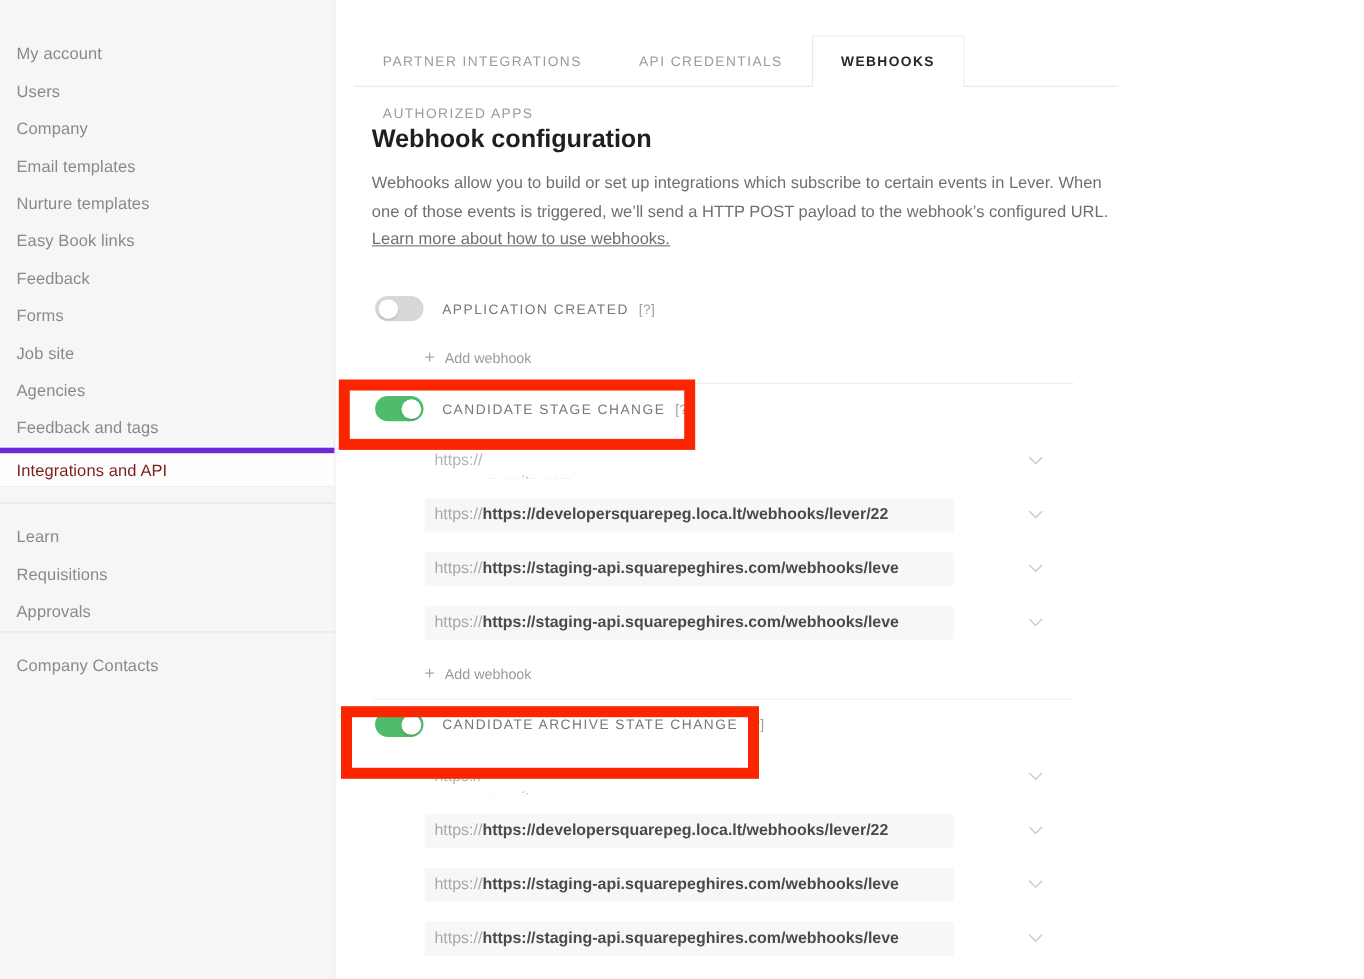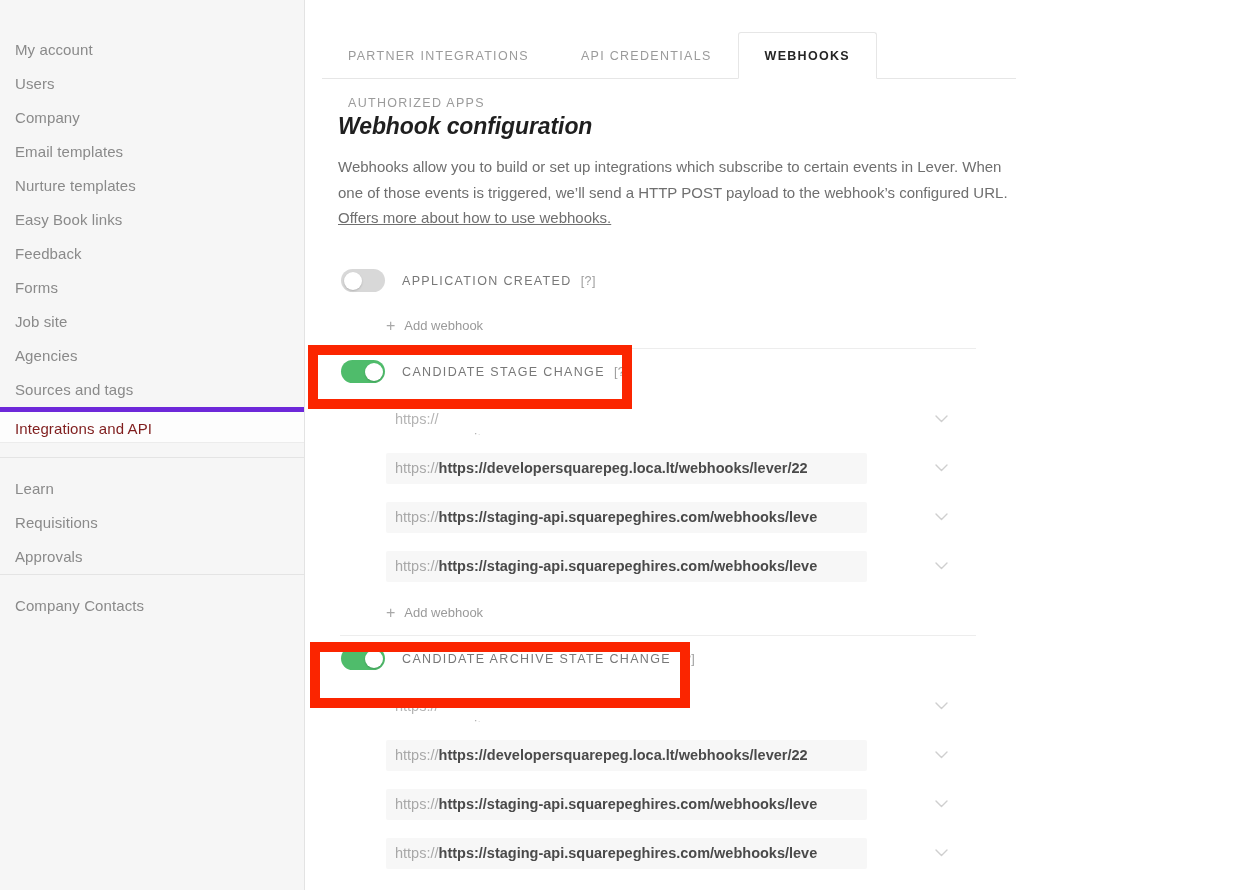--- a/index.html
+++ b/index.html
@@ -101,21 +101,20 @@
   }
 
   .content { padding: 0 0 0 33px; }
 
   .page-title {
     margin-top: 34px;
     font-size: 23px;
     font-weight: bold;
     color: #1f1f1f;
     letter-spacing: -.1px;
-    font-style: italic;
   }
   .page-desc {
     margin-top: 14px;
     width: 672px;
     font-size: 15px;
     line-height: 25.5px;
     color: #6f6f6f;
   }
   .page-desc a {
     color: #6f6f6f;
@@ -256,41 +255,41 @@
         <div class="nav-item">My account</div>
         <div class="nav-item">Users</div>
         <div class="nav-item">Company</div>
         <div class="nav-item">Email templates</div>
         <div class="nav-item">Nurture templates</div>
         <div class="nav-item">Easy Book links</div>
         <div class="nav-item">Feedback</div>
         <div class="nav-item">Forms</div>
         <div class="nav-item">Job site</div>
         <div class="nav-item">Agencies</div>
-        <div class="nav-item">Sources and tags</div>
+        <div class="nav-item">Feedback and tags</div>
         <div class="nav-item active">Integrations and API</div>
       </div>
       <div class="nav-group g2">
         <div class="nav-item">Learn</div>
         <div class="nav-item">Requisitions</div>
         <div class="nav-item">Approvals</div>
       </div>
       <div class="nav-group g3">
         <div class="nav-item">Company Contacts</div>
       </div>
     </nav>
 
   <div class="main">
 
     <div class="tabbar" id="tabbar"><div class="tab">Partner integrations</div><div class="tab">API credentials</div><div class="tab active">Webhooks</div><div class="tab">Authorized apps</div></div>
 
     <div class="content">
       <h1 class="page-title">Webhook configuration</h1>
       <p class="page-desc">
-        <span>Webhooks allow you to build or set up integrations which subscribe to certain events in Lever. When one of those events is triggered, we’ll send a HTTP POST payload to the webhook’s configured URL. </span><a href="#">Offers more about how to use webhooks.</a>
+        <span>Webhooks allow you to build or set up integrations which subscribe to certain events in Lever. When one of those events is triggered, we’ll send a HTTP POST payload to the webhook’s configured URL. </span><a href="#">Learn more about how to use webhooks.</a>
       </p>
 
       <div class="sections" id="sections">
           <div class="event-section">
             <div class="toggle-row">
               <div class="switch">
                 <div class="knob"></div>
               </div>
               <span class="event-label">Application created</span>
               <span class="event-help">[?]</span>

